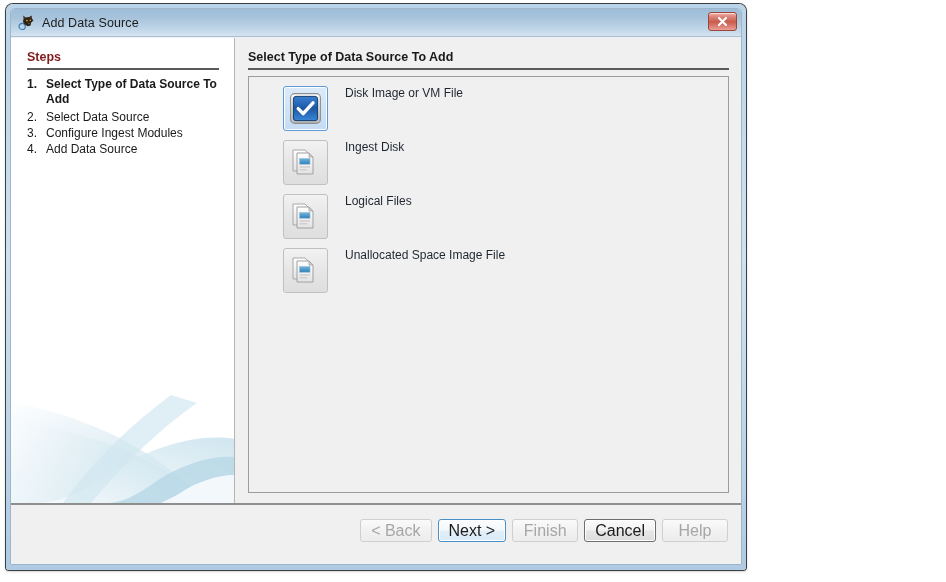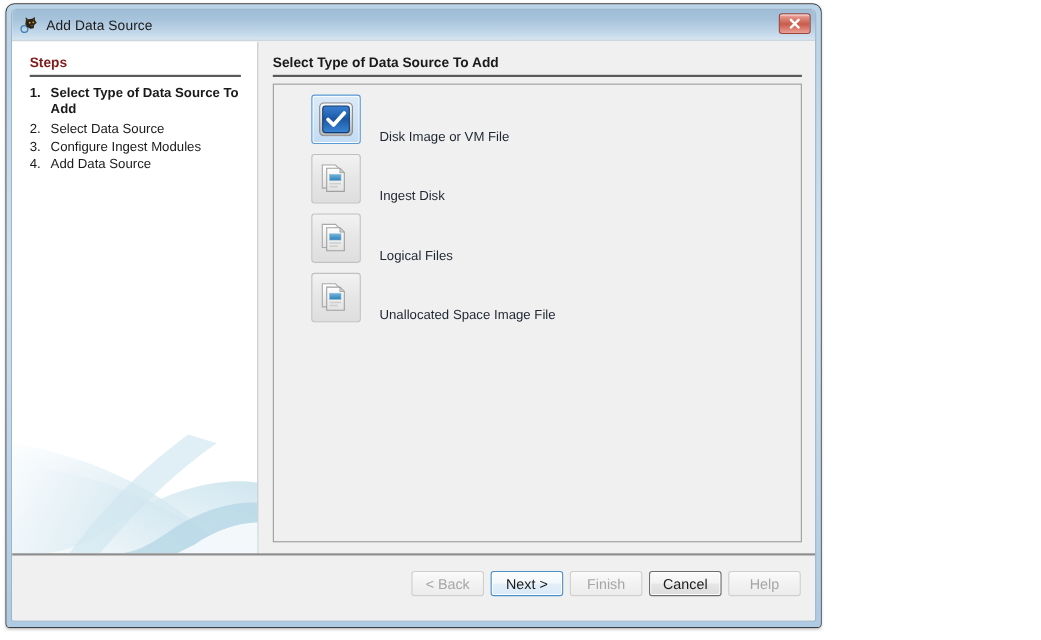--- a/index.html
+++ b/index.html
@@ -139,21 +139,21 @@
     left: 13px; top: 38px; right: 12px; bottom: 10px;
     background: #f0f0f0;
     border: 1px solid #9c9c9c;
   }
   .option-list {
     position: absolute;
     left: 10px; top: 9px; right: 8px;
   }
   .option-row {
     display: flex;
-    align-items: flex-end;
+    align-items: flex-start;
     height: 45px;
     margin-bottom: 9px;
     cursor: pointer;
     padding-left: 24px;
   }
   .opt-btn {
     width: 45px; height: 45px;
     flex: 0 0 45px;
     display: flex; align-items: center; justify-content: center;
     background: linear-gradient(to bottom, #f2f2f2 0%, #e6e6e6 50%, #dedede 100%);
@@ -182,21 +182,21 @@
   .btn-bar {
     position: absolute;
     right: 13px; top: 14px;
     display: flex;
     gap: 6px;
   }
   .wbtn {
     height: 23px;
     min-width: 66px;
     padding: 0 10px;
-    font-size: 13px;
+    font-size: 16px;
     font-family: "Liberation Sans", sans-serif;
     color: #1a1a1a;
     background: linear-gradient(to bottom, #fbfbfb 0%, #f2f2f2 48%, #e6e6e6 52%, #dddddd 100%);
     border: 1px solid #b1b1b1;
     border-radius: 3px;
     display: flex; align-items: center; justify-content: center;
     cursor: pointer;
   }
   .wbtn.disabled {
     color: #a6a6a6;

